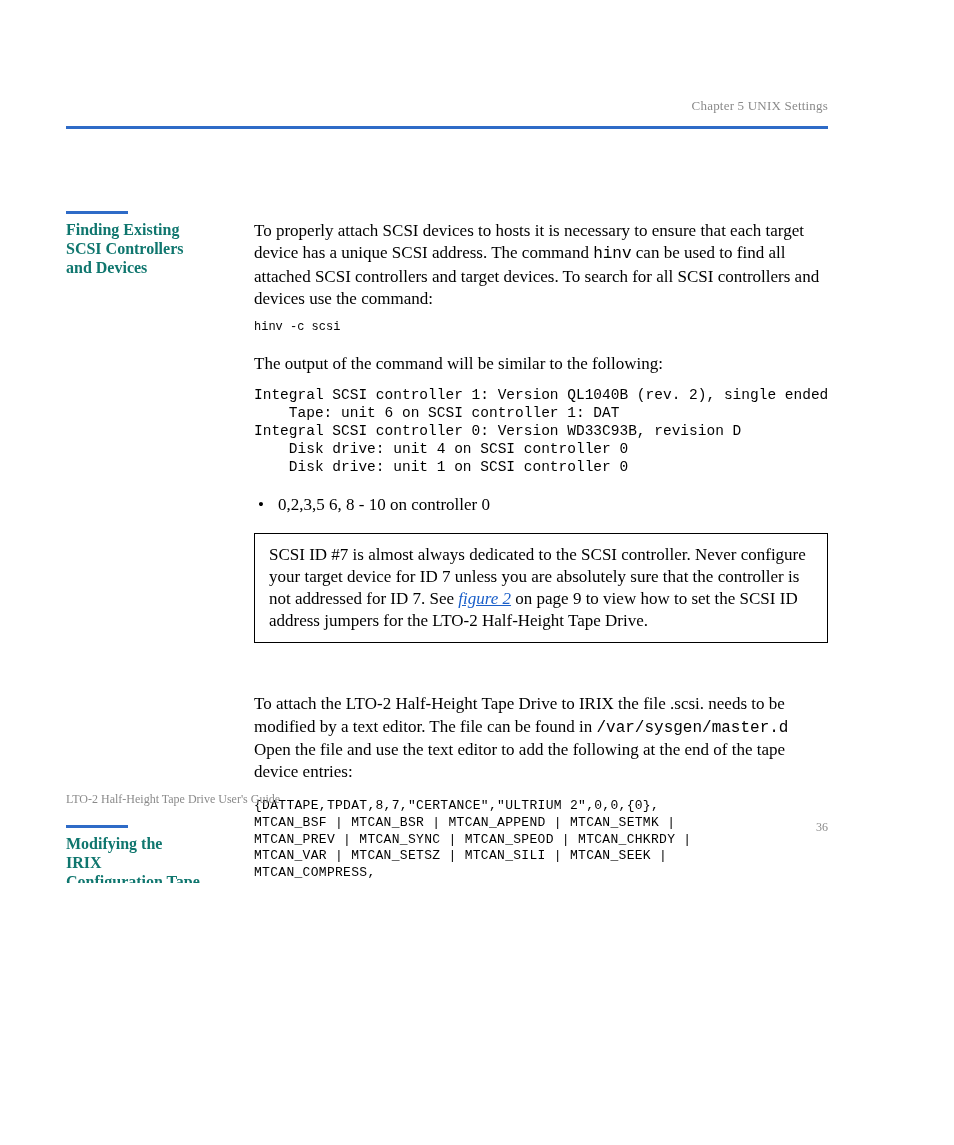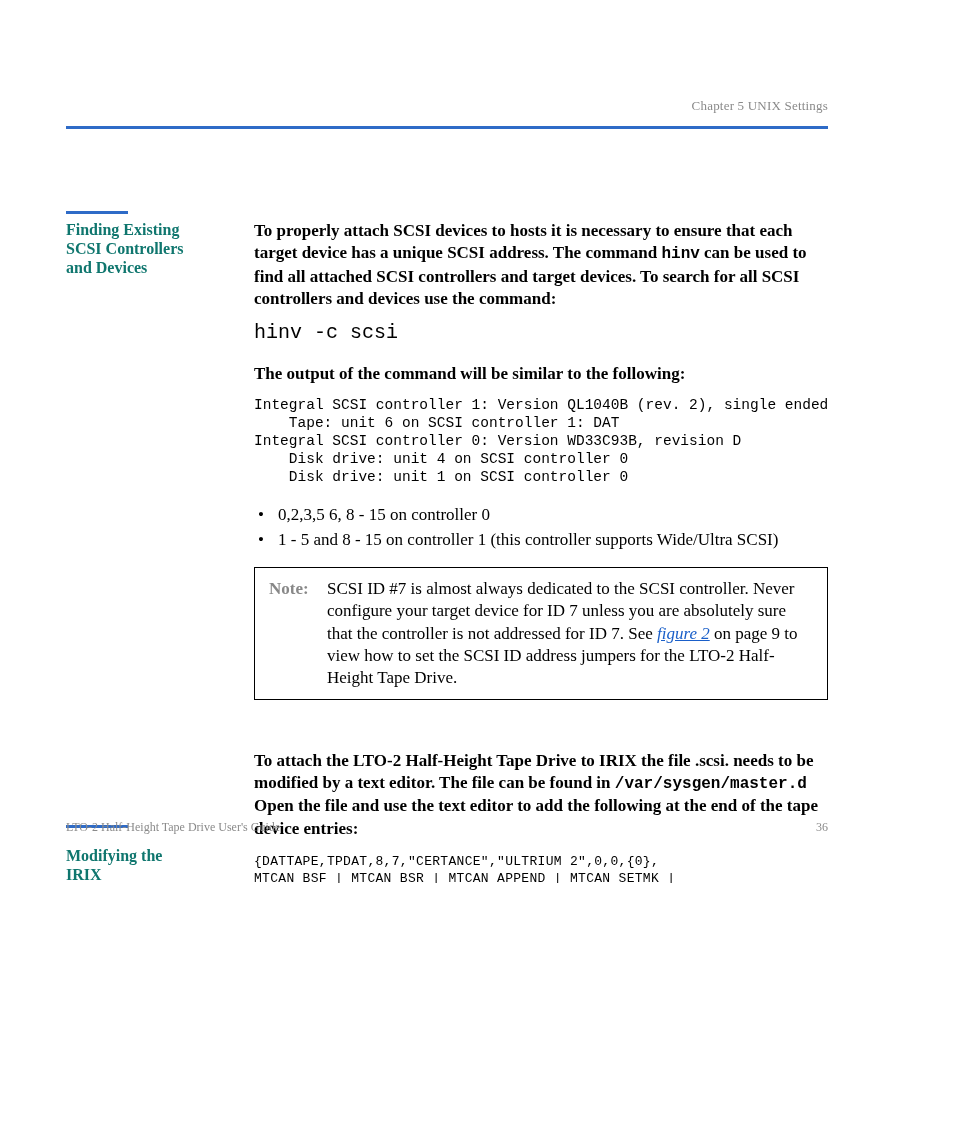--- a/index.html
+++ b/index.html
@@ -31,29 +31,29 @@
     letter-spacing: 0.2px;
   }
   .content {
     position: absolute;
     left: 254px;
     right: 126px;
     top: 220px;
     font-size: 17px;
     line-height: 1.32;
   }
-  .content p { margin: 0 0 10px 0; font-weight: bold; }
+  .content p { margin: 0 0 10px 0; }
   .content p.tight { margin-bottom: 2px; }
   .mono {
     font-family: "Courier New", Courier, monospace;
     font-size: 16px;
   }
   .block-mono {
     font-family: "Courier New", Courier, monospace;
-    font-size: 20px;
+    font-size: 12px;
     white-space: pre;
     margin: 8px 0 18px 0;
     line-height: 1.25;
   }
   .block-mono-sm {
     font-family: "Courier New", Courier, monospace;
     font-size: 13px;
     letter-spacing: 0.3px;
     white-space: pre;
     margin: 4px 0 0 0;
@@ -112,21 +112,21 @@
   }
   .page-foot {
     position: absolute;
     left: 66px;
     right: 126px;
     bottom: 48px;
     font-size: 12px;
     color: #8a8a8a;
   }
   .page-foot .left { float: left; }
-  .page-foot .right { float: right; }
+  .page-foot .right { float: right; margin-top: 28px; }
   .spacer { height: 20px; }
   .spacer-lg { height: 30px; }
 </style>
 </head>
 <body>
 
 <div class="page">
 
   <div class="running-head">Chapter 5  UNIX Settings</div>
   <div class="top-rule"></div>
@@ -149,26 +149,24 @@
     <p>The output of the command will be similar to the following:</p>
 
     <div class="block-mono" style="font-size:14.5px;">Integral SCSI controller 1: Version QL1040B (rev. 2), single ended
     Tape: unit 6 on SCSI controller 1: DAT
 Integral SCSI controller 0: Version WD33C93B, revision D
     Disk drive: unit 4 on SCSI controller 0
     Disk drive: unit 1 on SCSI controller 0</div>
 
 
     <ul class="bullets">
-      <li>0,2,3,5 6, 8 - 15 on controller 0</li>
-      <li>1 - 5 and 8 - 15 on controller 1 (this controller supports Wide/Ultra SCSI)</li>
+      <li>0,2,3,5 6, 8 - 10 on controller 0</li>
     </ul>
 
     <div class="note-box">
-      <div class="note-label">Note:</div>
       <div class="note-body">
         <span>SCSI ID #7 is almost always dedicated to the SCSI controller. Never configure your target device for ID 7 unless you are absolutely sure that the controller is not addressed for ID 7. See </span><a href="#" class="xref">figure 2</a><span> on page 9  to view how to set the SCSI ID address jumpers for the LTO-2 Half-Height Tape Drive.</span>
       </div>
     </div>
 
     <div class="spacer-lg"></div>
     <div class="spacer"></div>
 
     <p class="tight">
       <span>To attach the LTO-2 Half-Height Tape Drive to IRIX the file .scsi. needs to be modified by a text editor. The file can be found in </span><span class="mono">/var/sysgen/master.d</span><br>
@@ -183,21 +181,21 @@
 MTCAN_PREV | MTCAN_SYNC | MTCAN_SPEOD | MTCAN_CHKRDY |
 MTCAN_VAR | MTCAN_SETSZ | MTCAN_SILI | MTCAN_SEEK |
 MTCAN_COMPRESS,
 40,5*60,10*60,10*60,3*3600,512,256*512,
 tpsc_default_dens_count,tpsc_defalt_hwg_dens_names,
 tpsc_default_alias_dens_names,{0},0,0,0,0,(u_char*)0},</div>
 
   </div>
 
   <div class="side-rule" style="top:825px;"></div>
-  <div class="side-head" style="top:834px;margin-top:12px;">
+  <div class="side-head" style="top:834px;">
     <span>Modifying the</span><br>
     <span>IRIX</span><br>
     <span>Configuration Tape</span>
   </div>
 
   <div class="page-foot">
     <span class="left">LTO-2 Half-Height Tape Drive User's Guide</span>
     <span class="right">36</span>
   </div>
 

